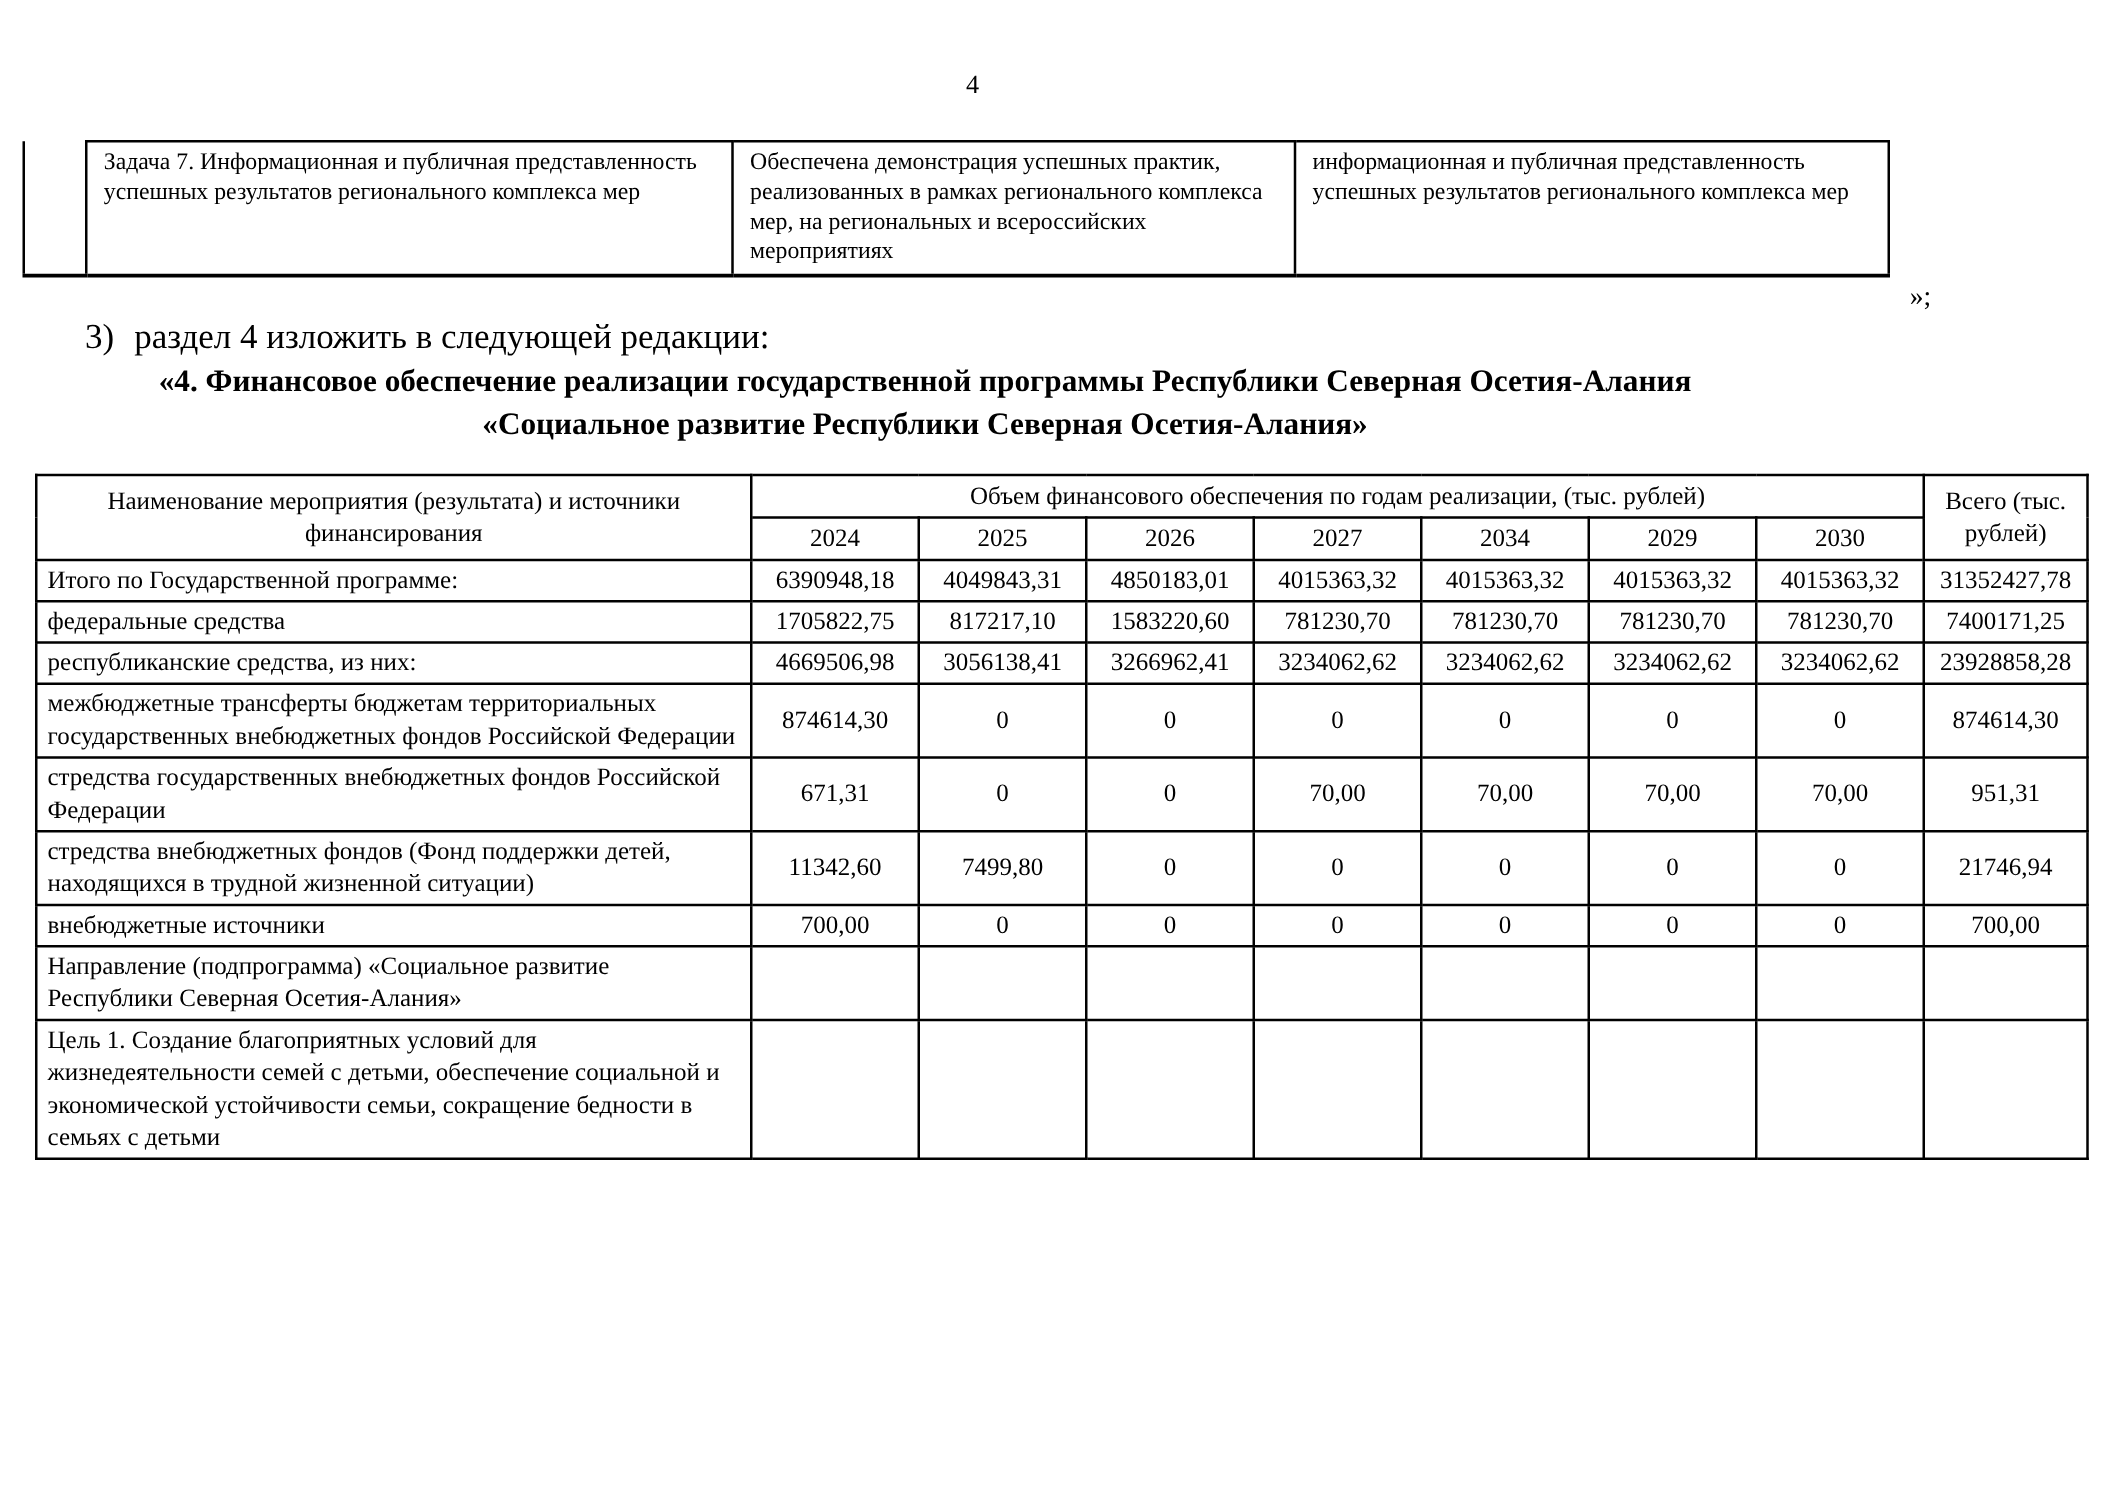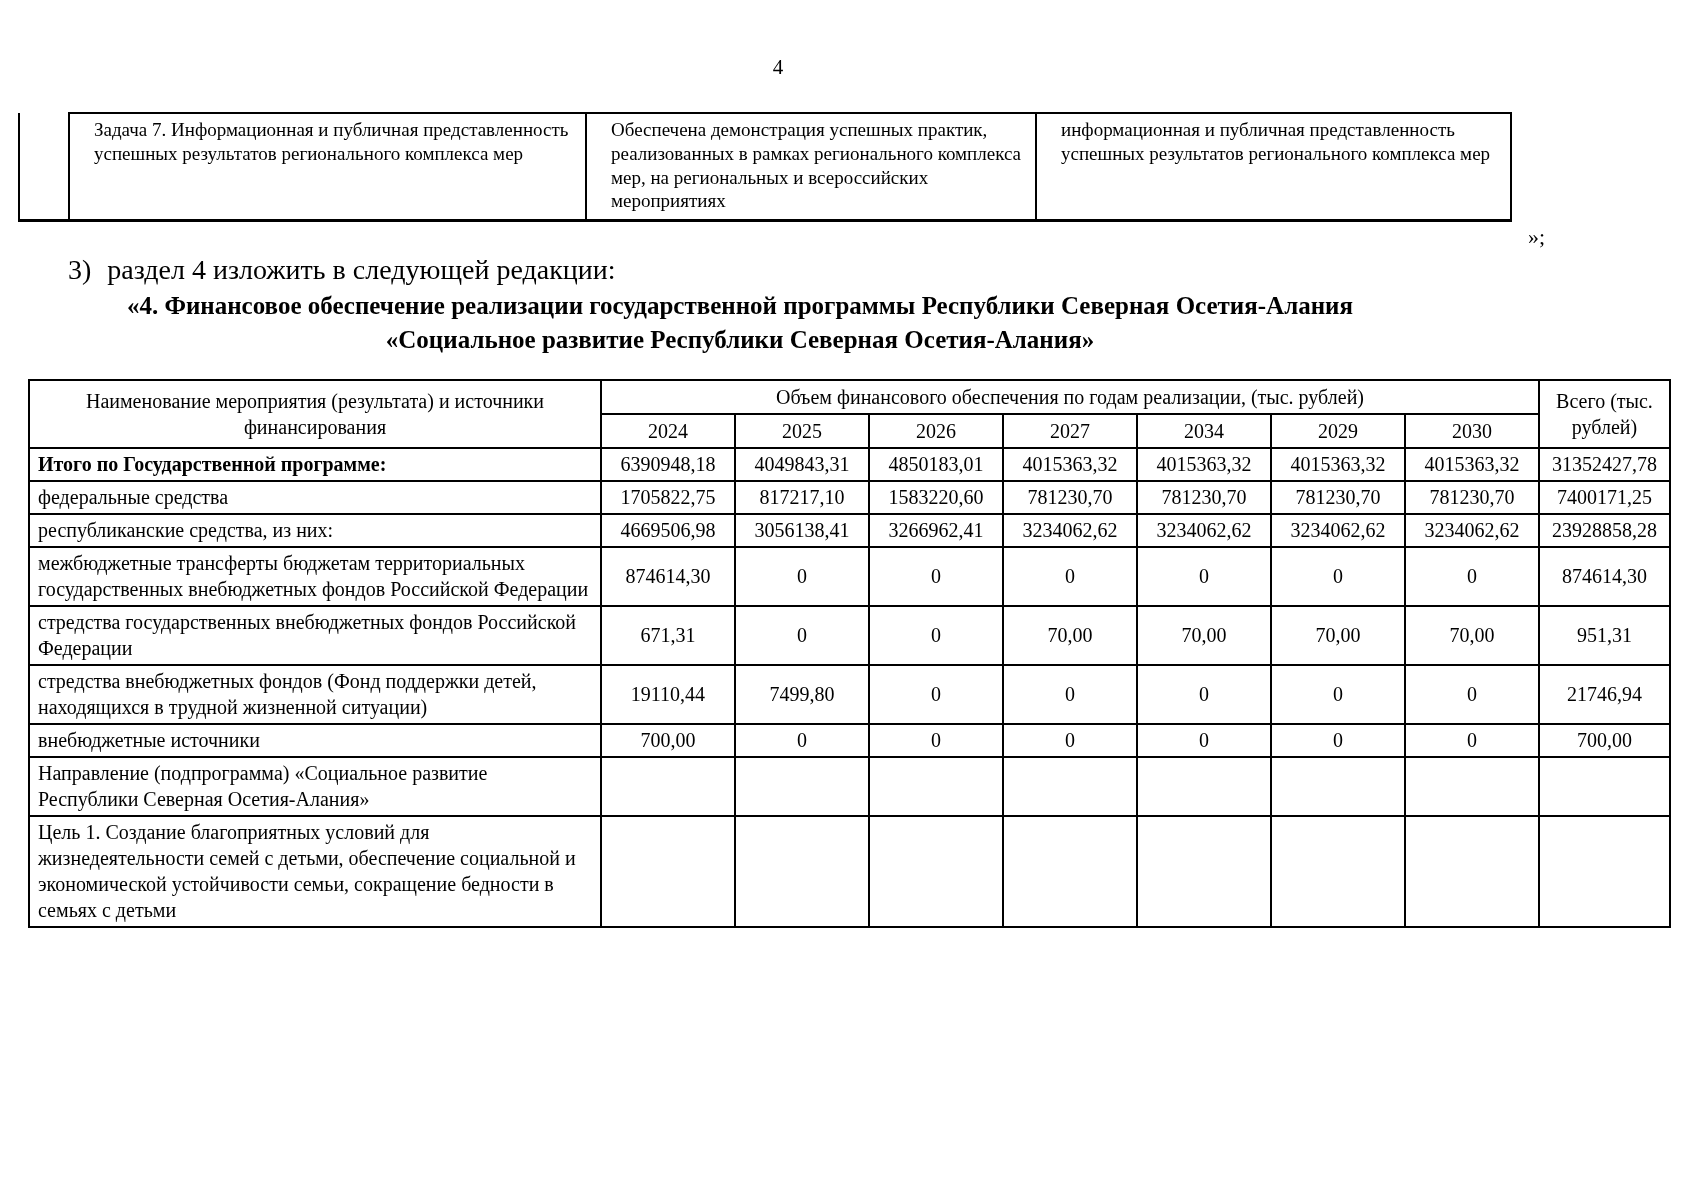--- a/index.html
+++ b/index.html
@@ -28,21 +28,21 @@
     line-height: 1.25;
   }
   .frag-spacer {
     border-left: 2px solid #000;
     border-bottom: 3px solid #000;
   }
   .frag-cell {
     border: 2px solid #000;
     border-bottom: 3px solid #000;
     vertical-align: top;
-    padding: 4px 10px 6px 24px;
+    padding: 4px 10px 6px 13px;
   }
   .closing-mark {
     width: 1545px;
     text-align: right;
     font-size: 22px;
     margin-top: 2px;
   }
   
   .item-line {
     margin-left: 68px;
@@ -74,21 +74,21 @@
     font-weight: normal;
     text-align: center;
     vertical-align: middle;
     padding: 3px 6px;
   }
   .cell-label {
     text-align: left;
     vertical-align: middle;
     padding: 2px 8px 3px 8px;
   }
-  .cell-label.bold { font-weight: bold; }
+  .cell-label.bold { font-weight: normal; }
   .cell-value {
     text-align: center;
     vertical-align: middle;
     padding: 2px 2px;
   }
 </style>
 </head>
 <body>
 
 <div class="page">
@@ -202,21 +202,21 @@
           <td class="cell-value">0</td>
           <td class="cell-value">0</td>
           <td class="cell-value">70,00</td>
           <td class="cell-value">70,00</td>
           <td class="cell-value">70,00</td>
           <td class="cell-value">70,00</td>
           <td class="cell-value">951,31</td>
         </tr>
         <tr>
           <td class="cell-label">стредства внебюджетных фондов (Фонд поддержки детей, находящихся в трудной жизненной ситуации)</td>
-          <td class="cell-value">19110,44</td>
+          <td class="cell-value">11342,60</td>
           <td class="cell-value">7499,80</td>
           <td class="cell-value">0</td>
           <td class="cell-value">0</td>
           <td class="cell-value">0</td>
           <td class="cell-value">0</td>
           <td class="cell-value">0</td>
           <td class="cell-value">21746,94</td>
         </tr>
         <tr>
           <td class="cell-label">внебюджетные источники</td>

